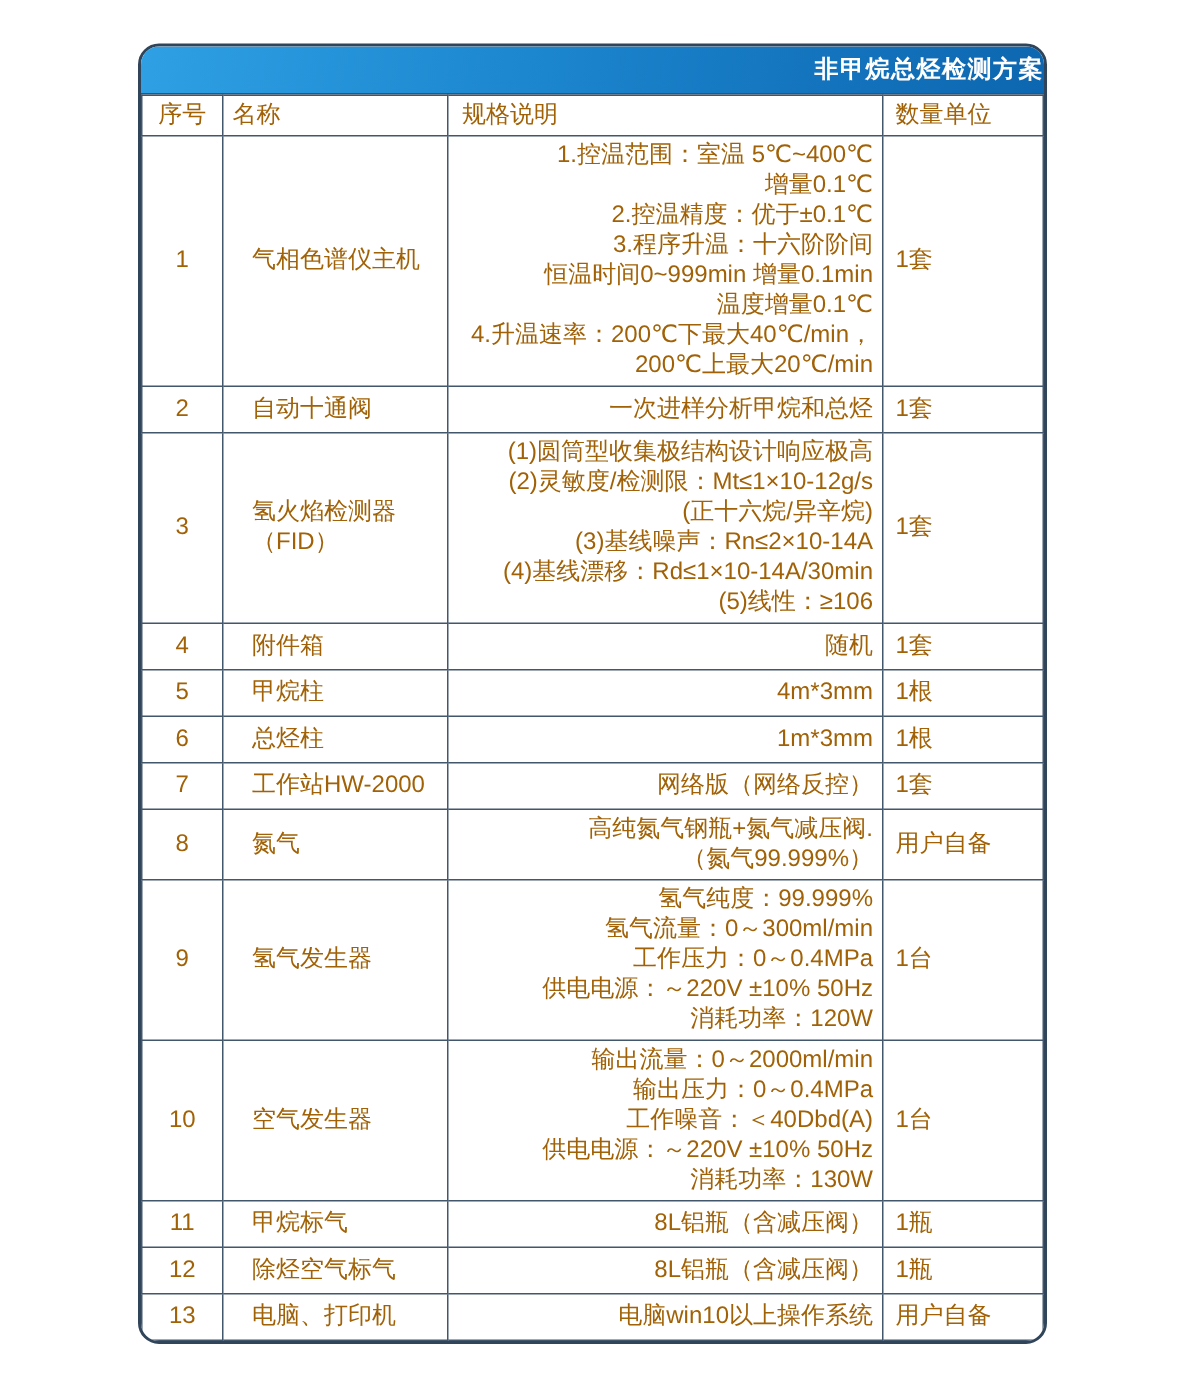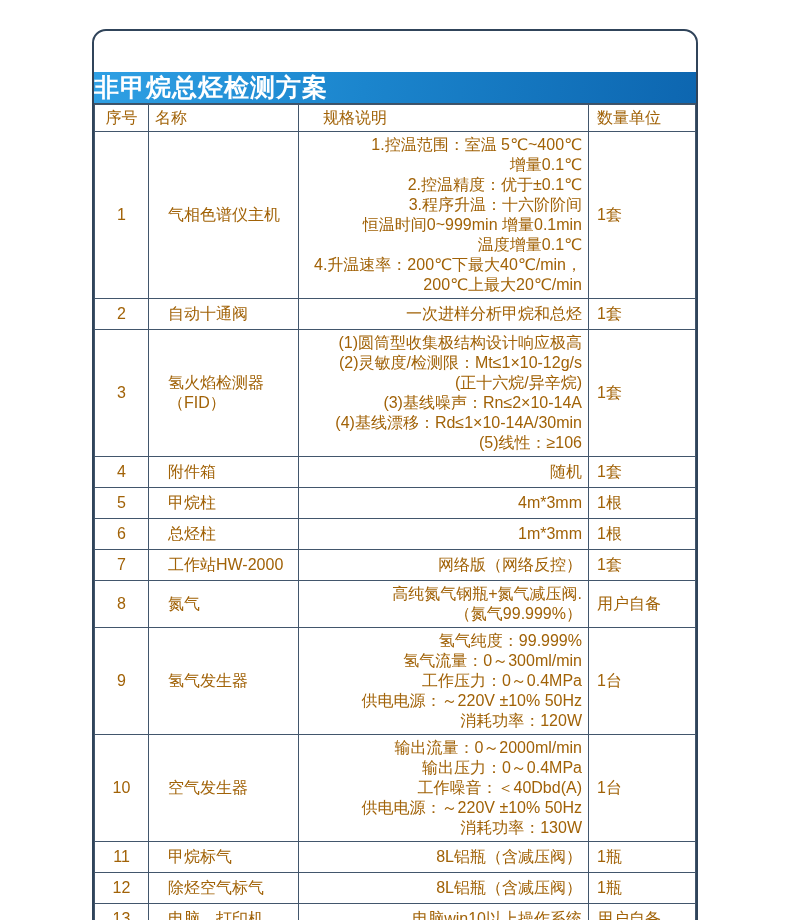--- a/index.html
+++ b/index.html
@@ -22,28 +22,27 @@
     width: 606px;
     box-sizing: border-box;
     border: 2px solid #30445a;
     border-radius: 14px;
     overflow: hidden;
     background: #ffffff;
   }
   .titlebar {
     height: 31px;
     line-height: 31px;
-    text-align: left;
-    font-size: 25px;
+    text-align: right;
+    font-size: 16px;
     font-weight: bold;
     letter-spacing: 1px;
     color: #ffffff;
     background: linear-gradient(100deg, #2fa0e4 0%, #1b85cd 45%, #0d66b0 100%);
     border-bottom: 1px solid #3c5166;
-    margin-top: 41px;
   }
   table.spec {
     width: 100%;
     border-collapse: collapse;
     table-layout: fixed;
     font-size: 16px;
     color: #a16207;
   }
   table.spec col.w-no   { width: 54px; }
   table.spec col.w-name { width: 150px; }
@@ -51,21 +50,21 @@
   table.spec th, table.spec td {
     border: 1px solid #42566c;
     line-height: 20px;
     vertical-align: middle;
     font-weight: normal;
     overflow: hidden;
   }
   table.spec th { padding: 3px 6px; text-align: left; }
   table.spec th.c-no { text-align: center; }
   table.spec th.c-name { }
-  table.spec th.c-spec { padding-left: 24px; }
+  table.spec th.c-spec { padding-left: 9px; }
   table.spec th.c-qty  { padding-left: 8px; }
   td.c-no   { text-align: center; padding: 5px 4px; }
   td.c-name { padding: 5px 6px 5px 19px; }
   td.c-spec { padding: 3px 6px 3px 9px; text-align: right; }
   td.c-qty  { padding: 5px 6px 5px 8px; }
   .spec-line { white-space: pre-wrap; }
 </style>
 </head>
 <body>
 

